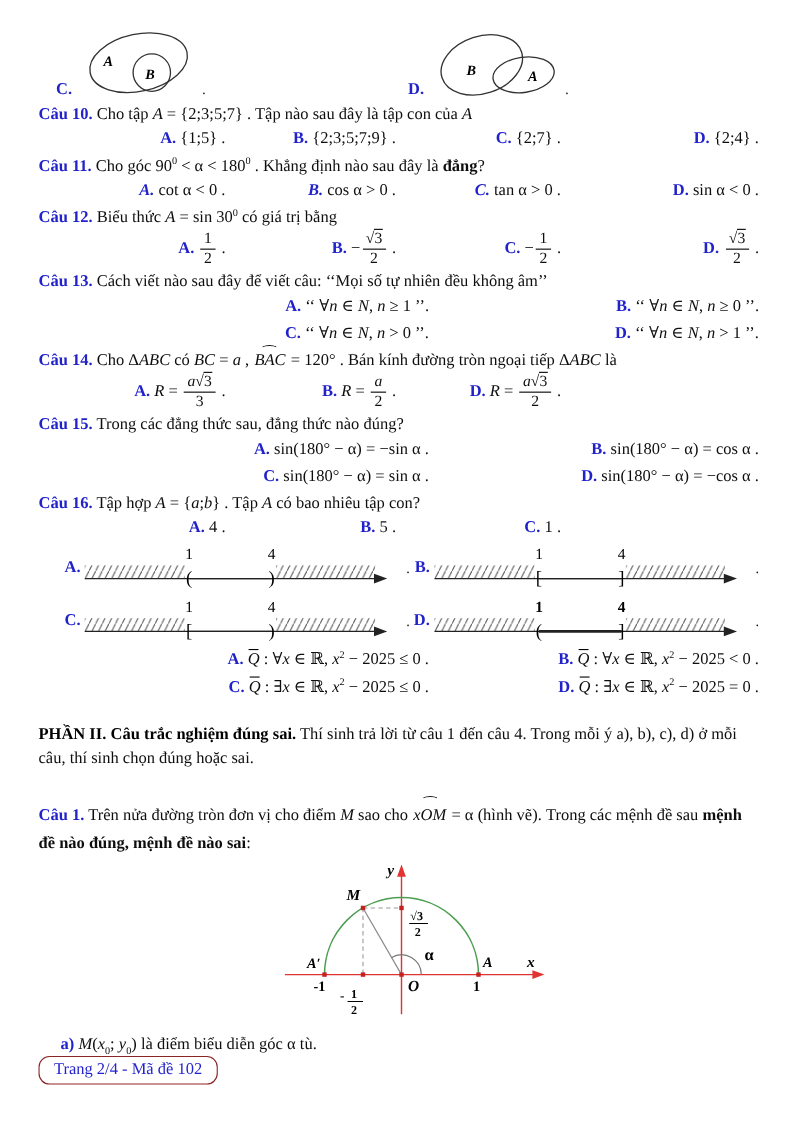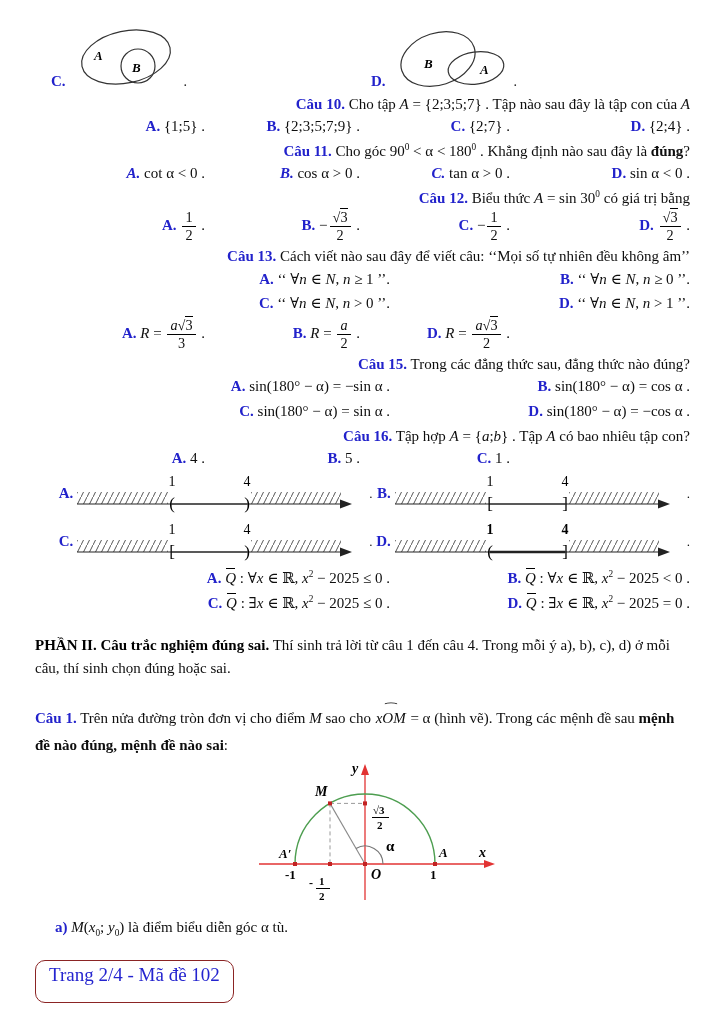--- a/index.html
+++ b/index.html
@@ -9,21 +9,21 @@
   
   .venn-row{display:flex;margin:0 0 4px 0;}
   .venn-item{display:flex;align-items:flex-end;gap:8px;}
   .venn-item.left{margin-left:16px;width:320px;}
   .venn-item svg{display:block;}
   .vdot{font-size:14px;color:#222;}
   
   .qlabel{color:#2222cb;font-weight:bold;}
   .letter{color:#2222cb;font-weight:bold;}
   .letter.it{font-style:italic;}
-  .stem{margin:3px 0 1px 0;line-height:1.42;text-align:right;}
+  .stem{margin:3px 0 1px 0;line-height:1.42;}
   .q-block{margin-bottom:2px;}
   .opts{display:grid;margin:0 0 3px 20px;line-height:1.45;}
   .cols4{grid-template-columns:150px 155px 150px 1fr;}
   .cols2{grid-template-columns:335px 1fr;row-gap:3px;}
   .colsfig{grid-template-columns:1fr 1fr;row-gap:4px;}
   .opt{min-height:20px;text-align:right;}
   .obody{color:#0e0e0e;}
   .figopt svg{vertical-align:middle;margin-left:2px;}
   .fig-period{font-size:13px;margin-left:2px;}
   sup{font-size:0.62em;}
@@ -42,21 +42,21 @@
   .bar{position:relative;display:inline-block;}
   .bar::before{content:"";position:absolute;left:1px;right:1px;top:0;border-top:1.4px solid #000;}
   
   .part2{margin:20px 0 22px 0;line-height:1.5;}
   .part2 .ph{font-weight:bold;color:#000;}
   .cau1-stem{margin:26px 0 2px 0;line-height:1.75;}
   .circle-fig{margin:2px 0 0 212px;}
   .item-a{margin:8px 0 0 20px;line-height:1.45;}
   
   .footer-badge{position:absolute;left:35px;top:960px;border:1.6px solid #8b2424;border-radius:10px;
-                padding:3px 13px 16px 13px;color:#2424cf;font-size:19px;}
+                padding:3px 13px 4px 13px;color:#2424cf;font-size:15px;}
 </style>
 </head>
 <body>
 
 <div class="page">
 
   <div class="venn-row">
     <div class="venn-item left">
       <span class="letter">C.</span>
       <svg width="102" height="64" viewBox="0 0 102 64">
@@ -83,21 +83,21 @@
       <div class="q-block">
         <p class="stem"><span class="qlabel">Câu 10.</span><span> Cho tập <i>A</i> = {2;3;5;7} . Tập nào sau đây là tập con của <i>A</i></span></p>
         <div class="opts cols4">
           <div class="opt"><span class="letter">A.</span><span class="obody"> {1;5} .</span></div>
           <div class="opt"><span class="letter">B.</span><span class="obody"> {2;3;5;7;9} .</span></div>
           <div class="opt"><span class="letter">C.</span><span class="obody"> {2;7} .</span></div>
           <div class="opt"><span class="letter">D.</span><span class="obody"> {2;4} .</span></div>
         </div>
       </div>
       <div class="q-block">
-        <p class="stem"><span class="qlabel">Câu 11.</span><span> Cho góc 90<sup>0</sup> &lt; α &lt; 180<sup>0</sup> . Khẳng định nào sau đây là <b>đúng</b>?</span></p>
+        <p class="stem"><span class="qlabel">Câu 11.</span><span> Cho góc 90<sup>0</sup> &lt; α &lt; 180<sup>0</sup> . Khẳng định nào sau đây là <b>đẳng</b>?</span></p>
         <div class="opts cols4">
           <div class="opt"><span class="letter it">A.</span><span class="obody"> cot α &lt; 0 .</span></div>
           <div class="opt"><span class="letter it">B.</span><span class="obody"> cos α &gt; 0 .</span></div>
           <div class="opt"><span class="letter it">C.</span><span class="obody"> tan α &gt; 0 .</span></div>
           <div class="opt"><span class="letter">D.</span><span class="obody"> sin α &lt; 0 .</span></div>
         </div>
       </div>
       <div class="q-block">
         <p class="stem"><span class="qlabel">Câu 12.</span><span> Biểu thức <i>A</i> = sin 30<sup>0</sup> có giá trị bằng</span></p>
         <div class="opts cols4">
@@ -122,20 +122,21 @@
       <div class="q-block">
         <p class="stem"><span class="qlabel">Câu 13.</span><span> Cách viết nào sau đây để viết câu: ‘‘Mọi số tự nhiên đều không âm’’</span></p>
         <div class="opts cols2">
           <div class="opt"><span class="letter">A.</span><span class="obody"> ‘‘ ∀<i>n</i> ∈ <i>N</i>, <i>n</i> ≥ 1 ’’.</span></div>
           <div class="opt"><span class="letter">B.</span><span class="obody"> ‘‘ ∀<i>n</i> ∈ <i>N</i>, <i>n</i> ≥ 0 ’’.</span></div>
           <div class="opt"><span class="letter">C.</span><span class="obody"> ‘‘ ∀<i>n</i> ∈ <i>N</i>, <i>n</i> &gt; 0 ’’.</span></div>
           <div class="opt"><span class="letter">D.</span><span class="obody"> ‘‘ ∀<i>n</i> ∈ <i>N</i>, <i>n</i> &gt; 1 ’’.</span></div>
         </div>
       </div>
       <div class="q-block">
+        <p class="stem"><span class="qlabel">Câu 14.</span><span> Cho Δ<i>ABC</i> có <i>BC</i> = <i>a</i> , <span class="arc"><i>BAC</i></span> = 120° . Bán kính đường tròn ngoại tiếp Δ<i>ABC</i> là</span></p>
         <div class="opts cols4">
           <div class="opt"><span class="letter">A.</span><span class="obody"> <i>R</i> = <span class="fr">
                 <span class="nu"><i>a</i><span class="sq">√<span class="rad">3</span></span></span>
                 <span class="de">3</span>
               </span> .</span></div>
           <div class="opt"><span class="letter">B.</span><span class="obody"> <i>R</i> = <span class="fr">
                 <span class="nu"><i>a</i></span>
                 <span class="de">2</span>
               </span> .</span></div>
           <div class="opt"><span class="letter">D.</span><span class="obody"> <i>R</i> = <span class="fr">

